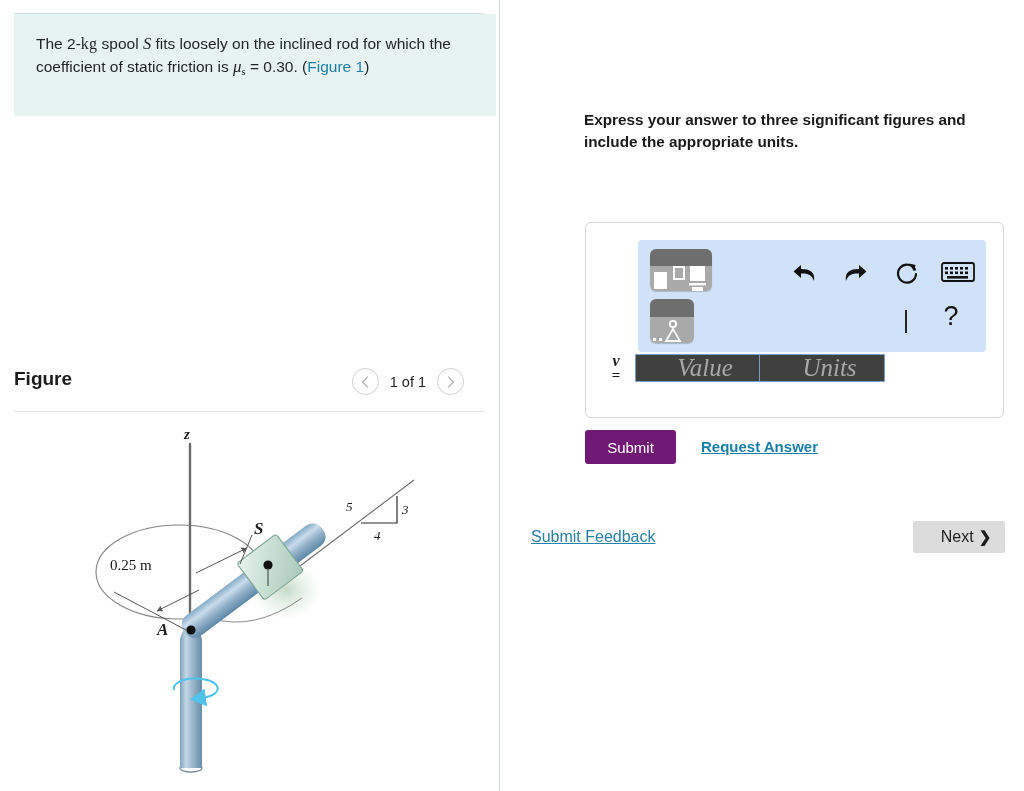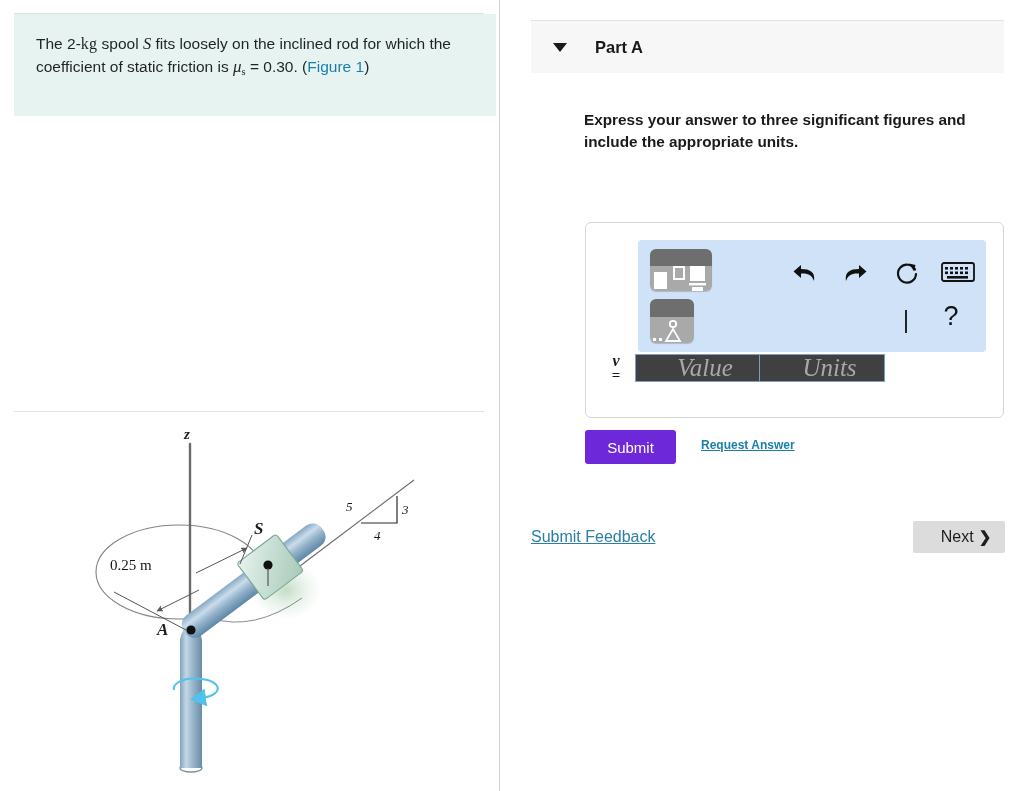--- a/index.html
+++ b/index.html
@@ -130,26 +130,26 @@
     height: 28px; border: 1px solid #7a9ec9; background: #404040;
     display: flex; align-items: center; justify-content: center;
     font-family: "Liberation Serif", serif; font-style: italic;
     font-size: 25px; color: #a8a8a8; cursor: text; padding-left: 15px;
   }
   .f-value { width: 125px; }
   .f-units { width: 125px; border-left: none; }
 
   .submit-btn {
     position: absolute; left: 585px; top: 430px; width: 91px; height: 34px;
-    background: #6d28d9; color: #fff; border: none; border-radius: 3px;
+    background: #701a75; color: #fff; border: none; border-radius: 3px;
     font-size: 15px; font-family: "Liberation Sans", sans-serif; cursor: pointer;
   }
   .request-link {
     position: absolute; left: 701px; top: 438px;
-    font-size: 12px; font-weight: bold; color: #1a7fa8;
+    font-size: 15px; font-weight: bold; color: #1a7fa8;
     text-decoration: underline; cursor: pointer;
   }
   .feedback-link {
     position: absolute; left: 531px; top: 528px;
     font-size: 16px; color: #2a7fa5; cursor: pointer;
   }
   .next-btn {
     position: absolute; left: 913px; top: 521px; width: 92px; height: 32px;
     background: #dcdcdc; border: none; border-radius: 2px;
     font-size: 16px; color: #1d1d1d; cursor: pointer;
@@ -167,20 +167,36 @@
   <div class="left-pane">
 
     <div class="left-topline"></div>
 
     <div class="problem-box">
       <div class="problem-text">
         <span>The 2-</span><span class="unit-serif">kg</span><span> spool </span><span class="serif-ital">S</span><span> fits loosely on the inclined rod for which the coefficient of static friction is </span><span class="mu-sym">μ</span><span class="sub">s</span><span> = 0.30. (</span><a class="figlink" href="#">Figure 1</a><span>)</span>
       </div>
     </div>
 
+    <div class="figure-header">
+      <div class="figure-title">Figure</div>
+      <div class="pager">
+        <button class="pg-btn">
+          <svg width="8" height="12" viewBox="0 0 8 12">
+            <path d="M6.5 1 L1.5 6 L6.5 11" stroke="#b8b8b8" stroke-width="1.4" fill="none" stroke-linecap="round" stroke-linejoin="round"></path>
+          </svg>
+        </button>
+        <span class="pg-label">1 of 1</span>
+        <button class="pg-btn">
+          <svg width="8" height="12" viewBox="0 0 8 12">
+            <path d="M1.5 1 L6.5 6 L1.5 11" stroke="#b8b8b8" stroke-width="1.4" fill="none" stroke-linecap="round" stroke-linejoin="round"></path>
+          </svg>
+        </button>
+      </div>
+    </div>
     <div class="figure-divider"></div>
 
     <div class="figure-canvas">
       <svg width="470" height="365" viewBox="0 0 470 365">
         <defs>
           <linearGradient id="rodGradV" x1="0" y1="0" x2="1" y2="0">
             <stop offset="0%" stop-color="#7fa3bd"></stop>
             <stop offset="28%" stop-color="#c3d8e6"></stop>
             <stop offset="55%" stop-color="#9db9cd"></stop>
             <stop offset="100%" stop-color="#678ca9"></stop>
@@ -254,24 +270,20 @@
 
         <path d="M160 272 a22 10 0 1 1 28 8" fill="none" stroke="#4fc3ec" stroke-width="2" marker-end="url(#arrowSpin)"></path>
       </svg>
     </div>
   </div>
 
   <div class="v-divider"></div>
 
   <div class="right-pane">
 
-    <div class="part-header">
-      <div class="caret"></div>
-      <div class="part-title">Part A</div>
-    </div>
 
     <div class="q-body">
       <div class="q-bold">Express your answer to three significant figures and include the appropriate units.</div>
     </div>
   </div>
 
   <div class="answer-box">
 
     <div class="mathbar">
 

